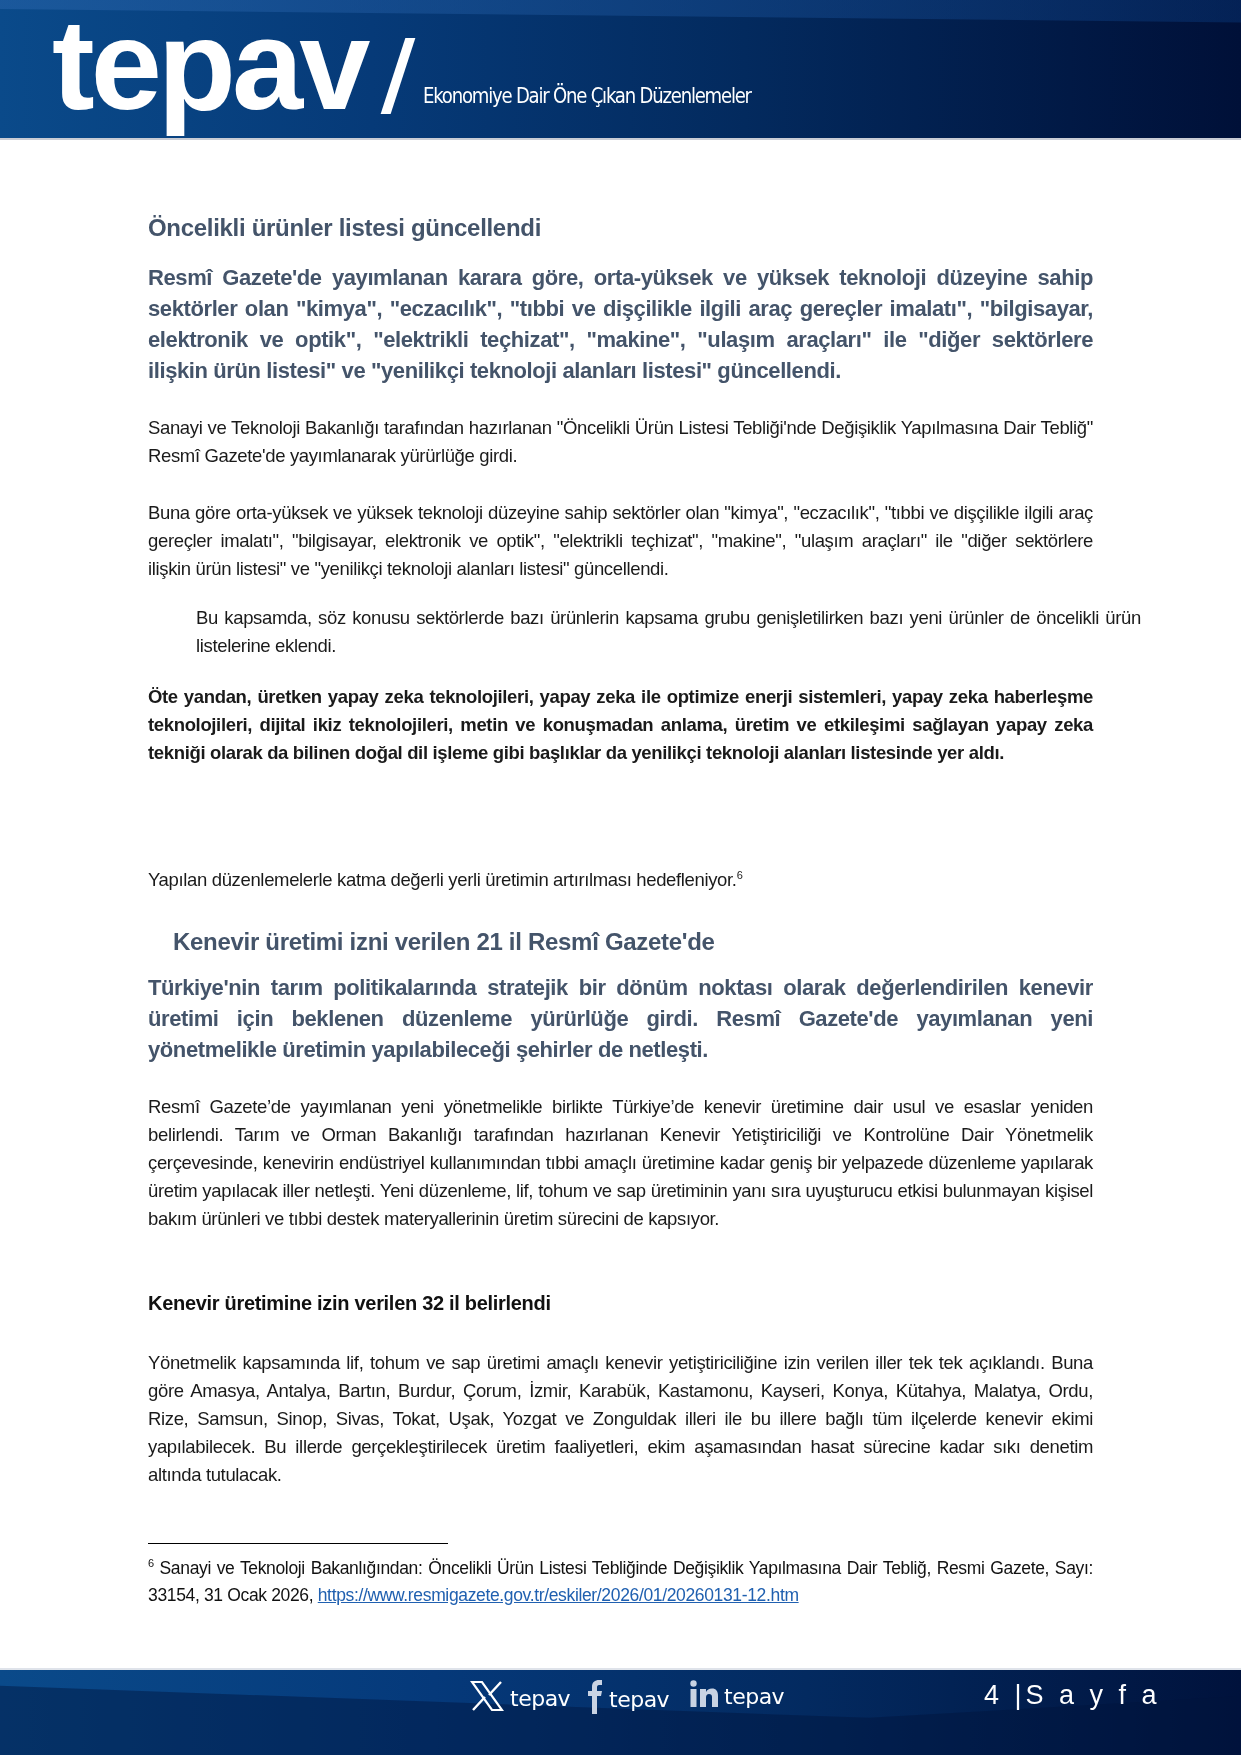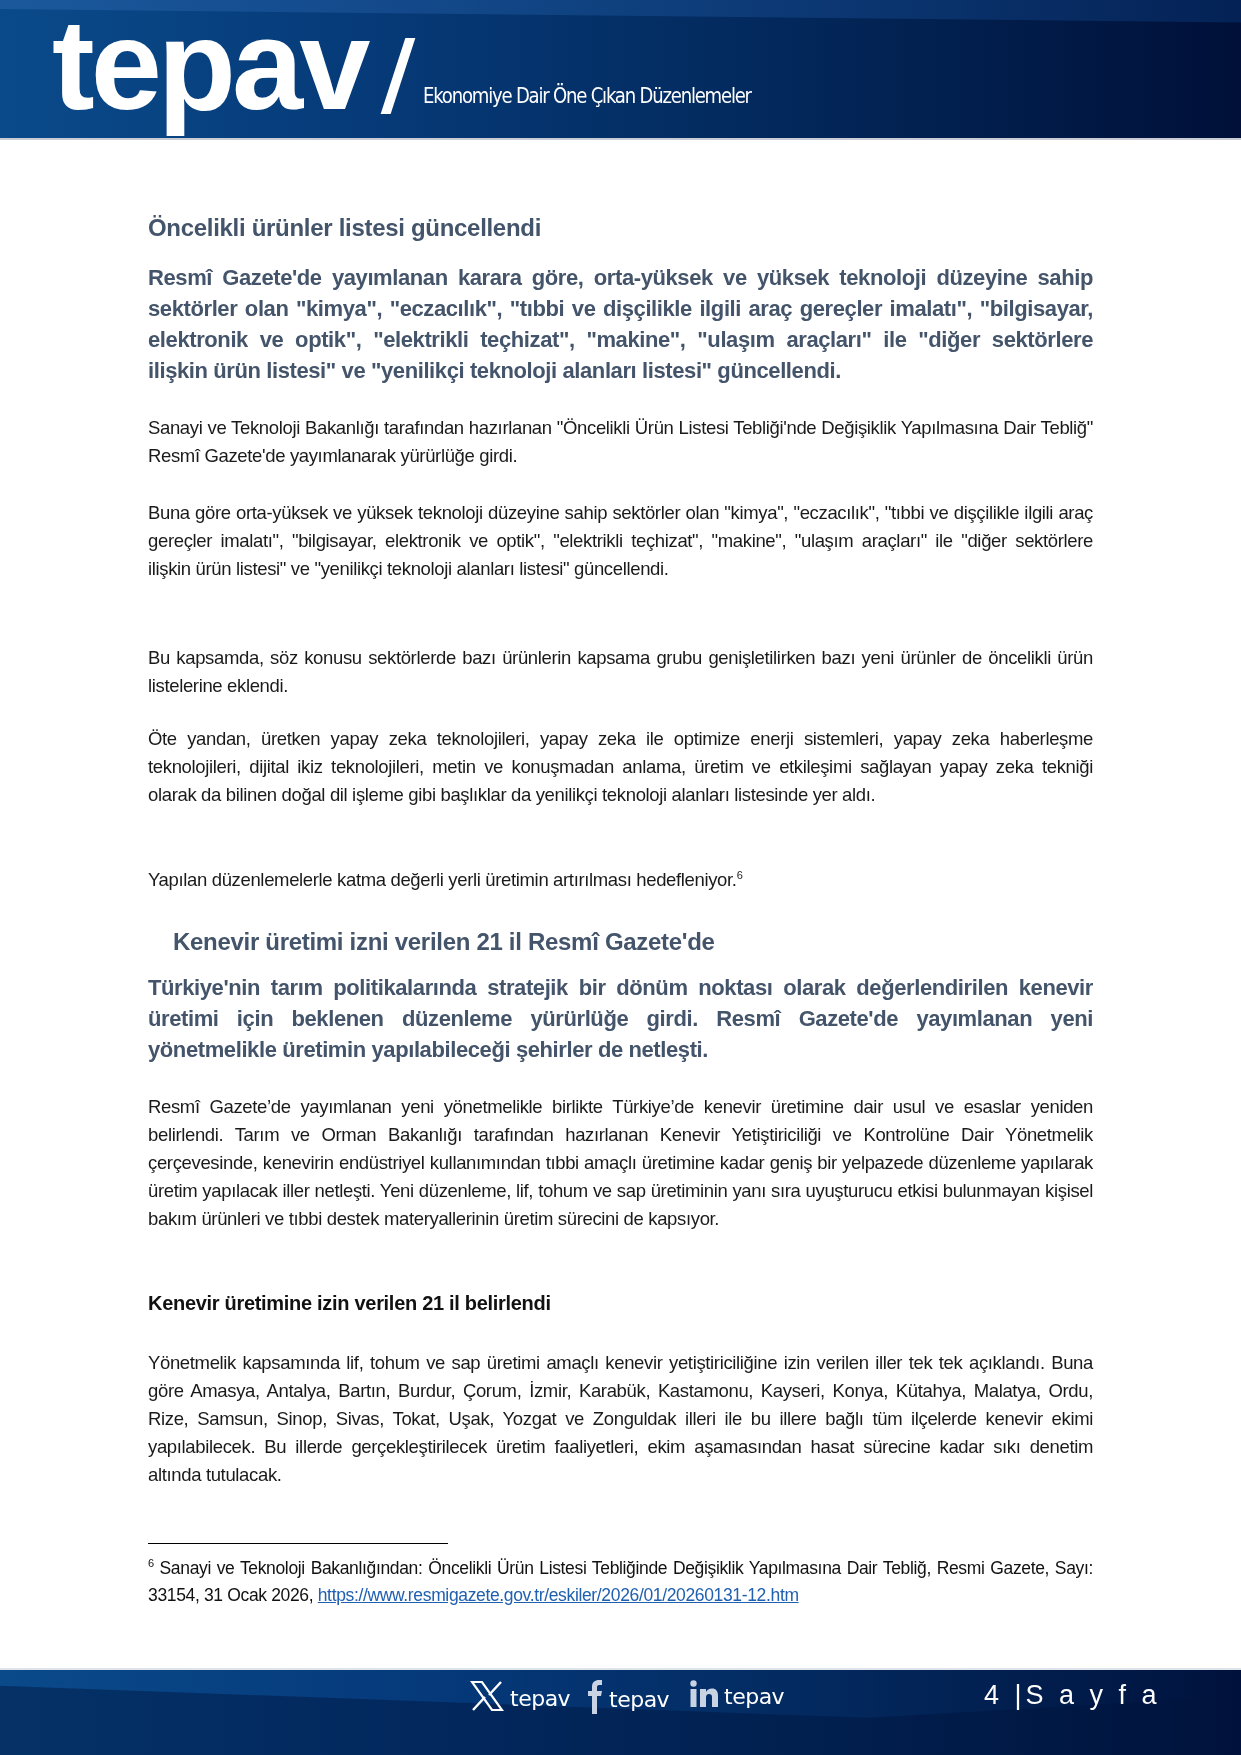--- a/index.html
+++ b/index.html
@@ -87,29 +87,29 @@
   <div class="logo-slash"></div>
   <div class="tagline">Ekonomiye Dair Öne Çıkan Düzenlemeler</div>
 </div>
 
 <div class="content">
   <div class="h1" style="top:214px;">Öncelikli ürünler listesi güncellendi</div>
   <div class="lead" style="top:262px;">Resmî Gazete'de yayımlanan karara göre, orta-yüksek ve yüksek teknoloji düzeyine sahip sektörler olan "kimya", "eczacılık", "tıbbi ve dişçilikle ilgili araç gereçler imalatı", "bilgisayar, elektronik ve optik", "elektrikli teçhizat", "makine", "ulaşım araçları" ile "diğer sektörlere ilişkin ürün listesi" ve "yenilikçi teknoloji alanları listesi" güncellendi.</div>
 
   <div class="p" style="top:414px;">Sanayi ve Teknoloji Bakanlığı tarafından hazırlanan "Öncelikli Ürün Listesi Tebliği'nde Değişiklik Yapılmasına Dair Tebliğ" Resmî Gazete'de yayımlanarak yürürlüğe girdi.</div>
   <div class="p" style="top:499px;">Buna göre orta-yüksek ve yüksek teknoloji düzeyine sahip sektörler olan "kimya", "eczacılık", "tıbbi ve dişçilikle ilgili araç gereçler imalatı", "bilgisayar, elektronik ve optik", "elektrikli teçhizat", "makine", "ulaşım araçları" ile "diğer sektörlere ilişkin ürün listesi" ve "yenilikçi teknoloji alanları listesi" güncellendi.</div>
-  <div class="p" style="top:644px;">Bu kapsamda, söz konusu sektörlerde bazı ürünlerin kapsama grubu genişletilirken bazı yeni ürünler de öncelikli ürün listelerine eklendi.</div>
-  <div class="p" style="top:725px;">Öte yandan, üretken yapay zeka teknolojileri, yapay zeka ile optimize enerji sistemleri, yapay zeka haberleşme teknolojileri, dijital ikiz teknolojileri, metin ve konuşmadan anlama, üretim ve etkileşimi sağlayan yapay zeka tekniği olarak da bilinen doğal dil işleme gibi başlıklar da yenilikçi teknoloji alanları listesinde yer aldı.</div>
+  <div class="p" style="top:604px;margin-left:48px;">Bu kapsamda, söz konusu sektörlerde bazı ürünlerin kapsama grubu genişletilirken bazı yeni ürünler de öncelikli ürün listelerine eklendi.</div>
+  <div class="p" style="top:683px;font-weight:bold;">Öte yandan, üretken yapay zeka teknolojileri, yapay zeka ile optimize enerji sistemleri, yapay zeka haberleşme teknolojileri, dijital ikiz teknolojileri, metin ve konuşmadan anlama, üretim ve etkileşimi sağlayan yapay zeka tekniği olarak da bilinen doğal dil işleme gibi başlıklar da yenilikçi teknoloji alanları listesinde yer aldı.</div>
   <div class="p" style="top:866px;"><span>Yapılan düzenlemelerle katma değerli yerli üretimin artırılması hedefleniyor.</span><sup>6</sup></div>
 
   <div class="h1" style="top:928px;margin-left:25px;">Kenevir üretimi izni verilen 21 il Resmî Gazete'de</div>
   <div class="lead" style="top:972px;">Türkiye'nin tarım politikalarında stratejik bir dönüm noktası olarak değerlendirilen kenevir üretimi için beklenen düzenleme yürürlüğe girdi. Resmî Gazete'de yayımlanan yeni yönetmelikle üretimin yapılabileceği şehirler de netleşti.</div>
 
   <div class="p" style="top:1093px;">Resmî Gazete’de yayımlanan yeni yönetmelikle birlikte Türkiye’de kenevir üretimine dair usul ve esaslar yeniden belirlendi. Tarım ve Orman Bakanlığı tarafından hazırlanan Kenevir Yetiştiriciliği ve Kontrolüne Dair Yönetmelik çerçevesinde, kenevirin endüstriyel kullanımından tıbbi amaçlı üretimine kadar geniş bir yelpazede düzenleme yapılarak üretim yapılacak iller netleşti. Yeni düzenleme, lif, tohum ve sap üretiminin yanı sıra uyuşturucu etkisi bulunmayan kişisel bakım ürünleri ve tıbbi destek materyallerinin üretim sürecini de kapsıyor.</div>
-  <div class="h2" style="top:1292px;">Kenevir üretimine izin verilen 21 il belirlendi</div>
+  <div class="h2" style="top:1292px;">Kenevir üretimine izin verilen 32 il belirlendi</div>
   <div class="p" style="top:1349px;">Yönetmelik kapsamında lif, tohum ve sap üretimi amaçlı kenevir yetiştiriciliğine izin verilen iller tek tek açıklandı. Buna göre Amasya, Antalya, Bartın, Burdur, Çorum, İzmir, Karabük, Kastamonu, Kayseri, Konya, Kütahya, Malatya, Ordu, Rize, Samsun, Sinop, Sivas, Tokat, Uşak, Yozgat ve Zonguldak illeri ile bu illere bağlı tüm ilçelerde kenevir ekimi yapılabilecek. Bu illerde gerçekleştirilecek üretim faaliyetleri, ekim aşamasından hasat sürecine kadar sıkı denetim altında tutulacak.</div>
 </div>
 
 <div class="fn-rule"></div>
 <div class="footnote"><sup>6</sup><span> Sanayi ve Teknoloji Bakanlığından: Öncelikli Ürün Listesi Tebliğinde Değişiklik Yapılmasına Dair Tebliğ, Resmi Gazete, Sayı: 33154, 31 Ocak 2026, </span><a href="#">https://www.resmigazete.gov.tr/eskiler/2026/01/20260131-12.htm</a></div>
 
 <div class="footer">
   <div class="shade"></div>
 
   <div class="social" style="left:470px;">

